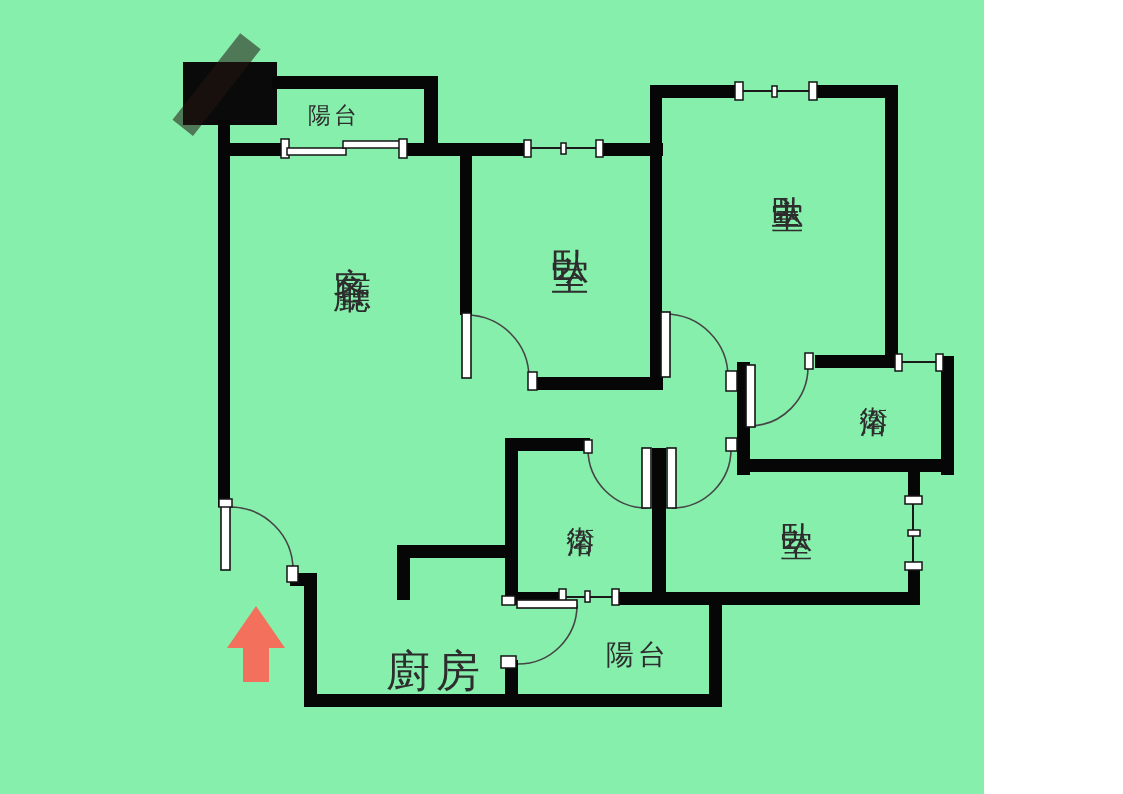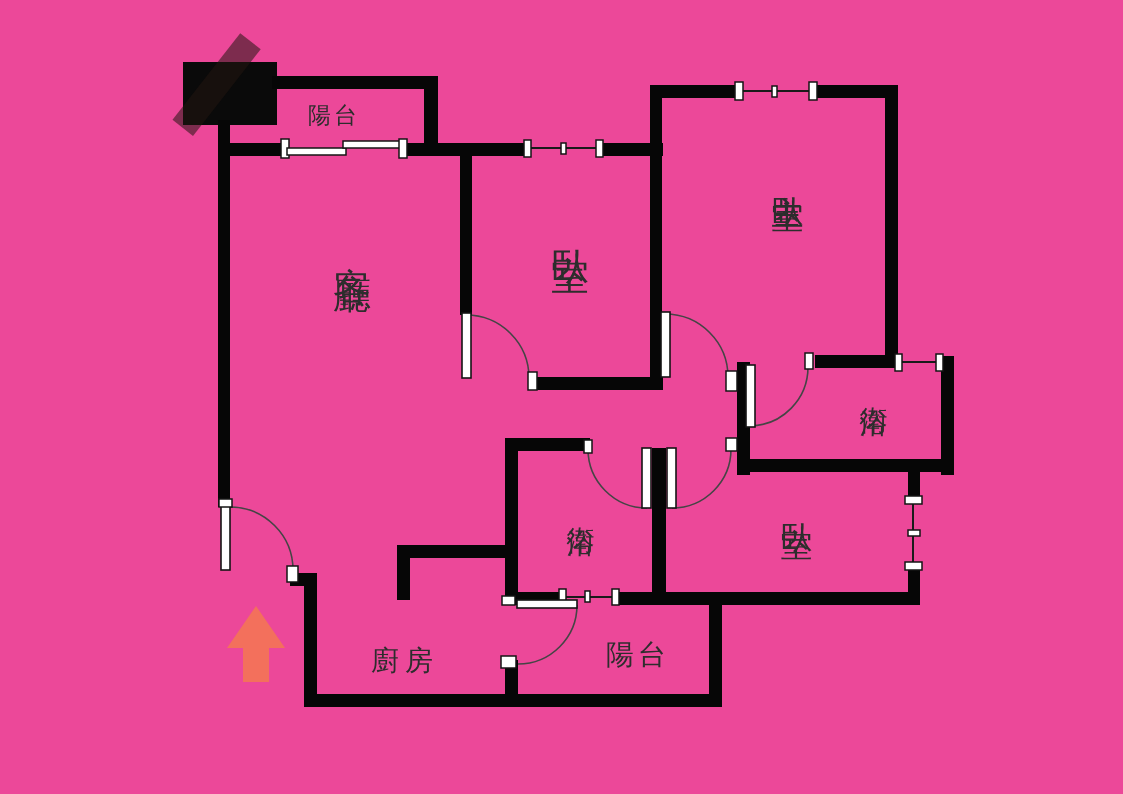--- a/index.html
+++ b/index.html
@@ -1,33 +1,33 @@
 <!DOCTYPE html>
 <html><head>
 <meta charset="utf-8">
 <style>
   html,body{margin:0;padding:0;background:#fff;}
   #canvas{
-    position:relative;width:1123px;height:794px;background:#ec4899;overflow:hidden;
+    position:relative;width:984px;height:794px;background:#86efac;overflow:hidden;
     font-family:"DejaVu Sans","Liberation Sans",sans-serif;
   }
   #plan-svg{position:absolute;left:0;top:0;}
   .room-label{
     position:absolute;color:#2d2d2d;z-index:5;white-space:nowrap;
     font-family:"DejaVu Sans","Liberation Sans",sans-serif;
   }
   .vertical{writing-mode:vertical-rl;text-orientation:upright;}
   .lbl-balcony-top{left:308px;top:100px;font-size:23px;letter-spacing:3px;}
   .lbl-living-room{left:326px;top:236px;font-size:38px;letter-spacing:7px;}
   .lbl-bedroom-top{left:544px;top:220px;font-size:38px;letter-spacing:5px;}
   .lbl-master-bedroom{left:766px;top:170px;font-size:32px;letter-spacing:2px;}
   .lbl-bathroom-upper{left:854px;top:384px;font-size:28px;letter-spacing:3px;}
   .lbl-bathroom-middle{left:561px;top:504px;font-size:28px;letter-spacing:3px;}
   .lbl-bedroom-lower{left:775px;top:498px;font-size:32px;letter-spacing:4px;}
-  .lbl-kitchen{left:371px;top:642px;font-size:28px;letter-spacing:6px;font-family:Liberation Mono, monospace;}
+  .lbl-kitchen{left:386px;top:642px;font-size:44px;letter-spacing:6px;font-family:Liberation Mono, monospace;}
   .lbl-balcony-bottom{left:606px;top:636px;font-size:28px;letter-spacing:4px;}
   .wall{fill:#060606;}
   .leaf{fill:#ffffff;stroke:#141414;stroke-width:1.6;}
   .frame{fill:#ffffff;stroke:#141414;stroke-width:1.5;}
   .arc{fill:none;stroke:#454545;stroke-width:1.6;}
   .winline{stroke:#1a1a1a;stroke-width:2;}
 </style>
 </head>
 <body>
 

